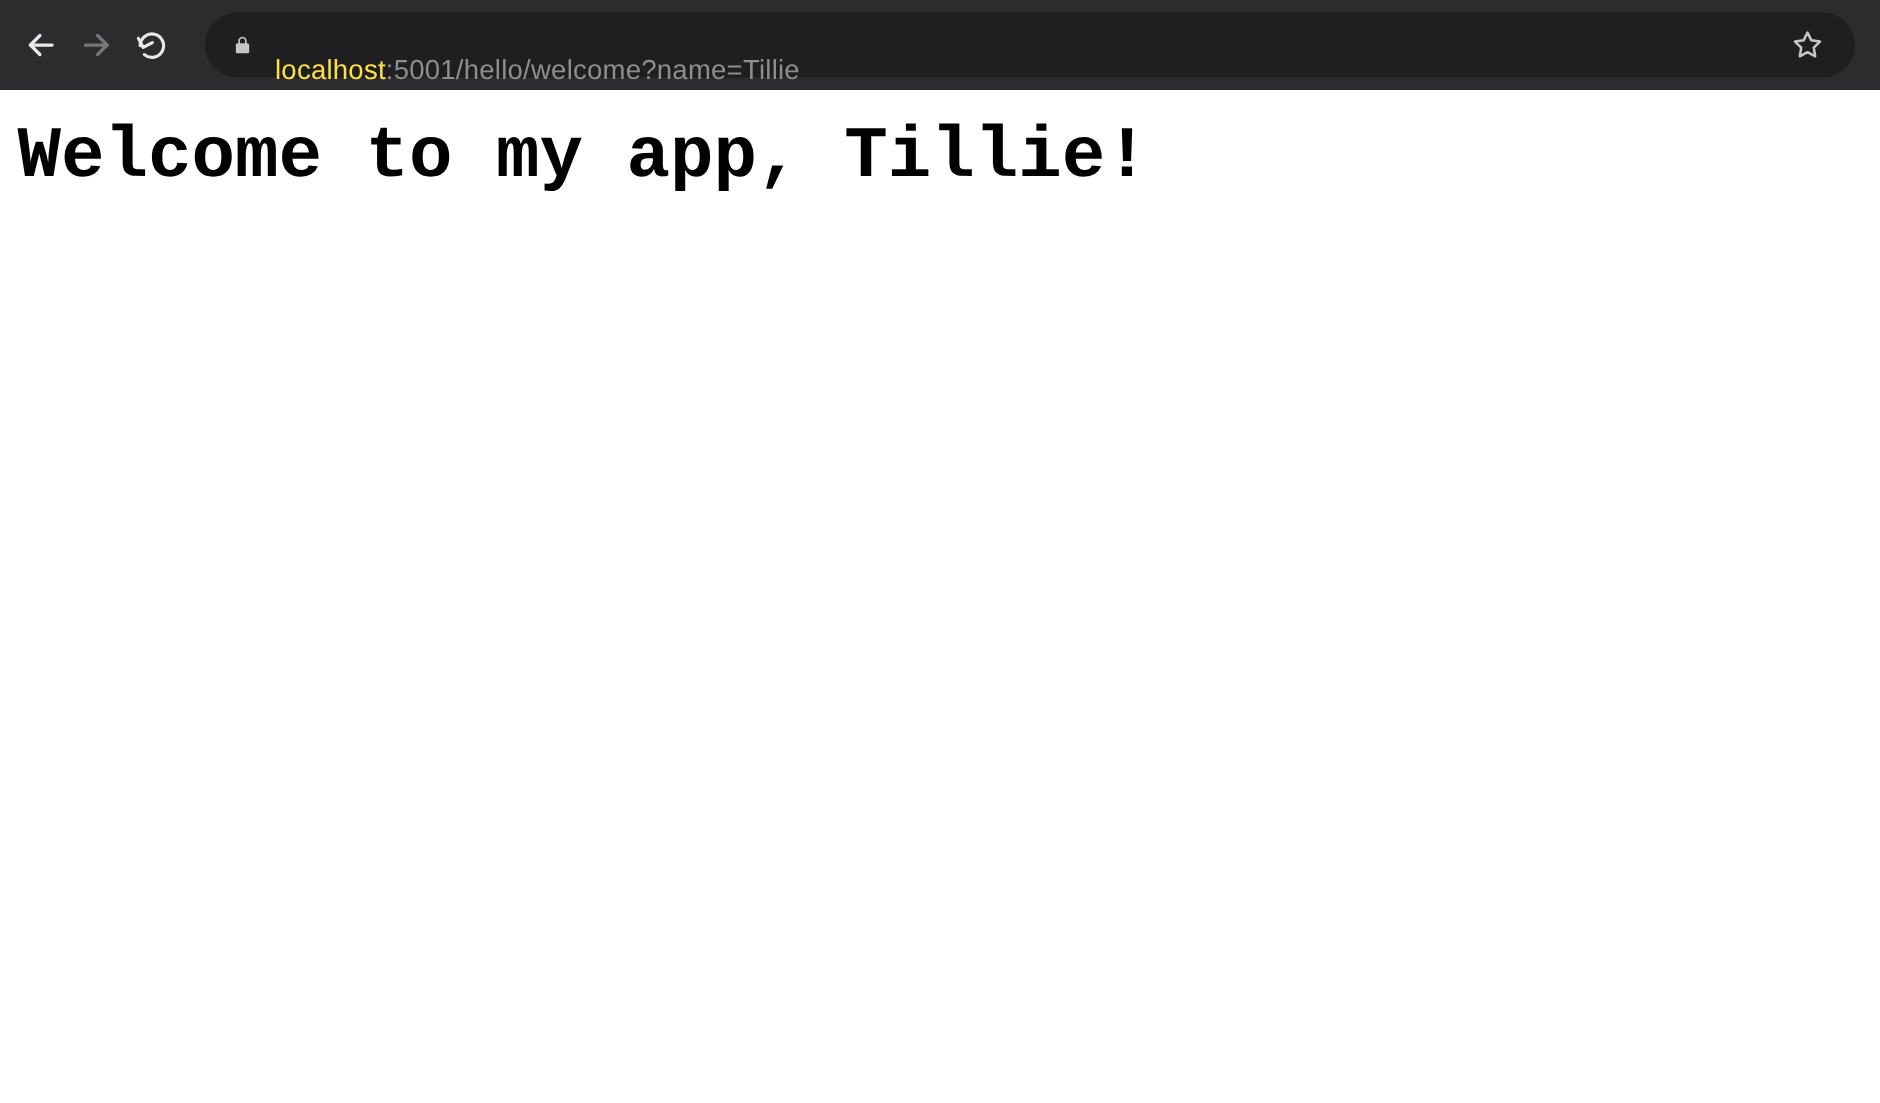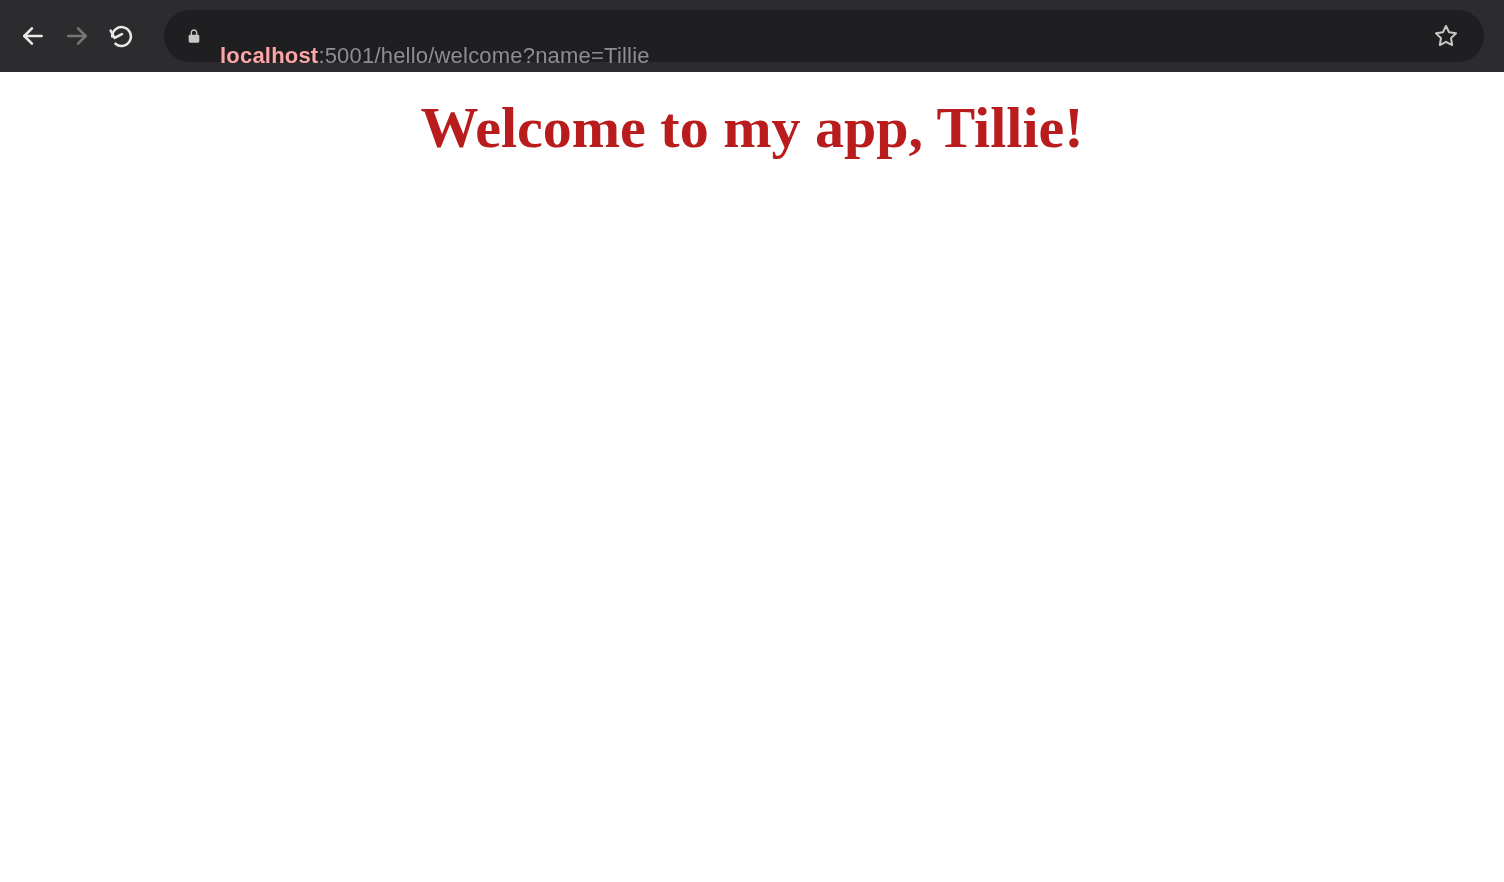--- a/index.html
+++ b/index.html
@@ -56,45 +56,43 @@
       color: #c7c7c7;
     }
     .url-text {
       font-size: 22px;
       font-family: -apple-system, BlinkMacSystemFont, "Segoe UI", sans-serif;
       letter-spacing: 0.2px;
       display: flex;
       align-items: baseline;
     }
     .url-host {
-      color: #fca5a5;
-      font-weight: bold;
+      color: #fde047;
     }
     .url-path {
       color: #8e8e92;
       margin-top: 40px;
     }
     .star-icon-wrap {
       margin-left: auto;
       color: #c7c7c7;
       display: flex;
       align-items: center;
       padding-right: 4px;
     }
     .page-content {
       background: #ffffff;
       padding: 22px 14px;
     }
     .page-heading {
-      font-family: Liberation Serif, serif;
+      font-family: Liberation Mono, monospace;
       font-weight: bold;
       font-size: 58px;
-      color: #b91c1c;
+      color: #000000;
       letter-spacing: 0px;
-      text-align: center;
     }
   </style>
 </head>
 <body>
 
 <div class="browser-chrome">
   <div class="nav-buttons">
     <div class="nav-icon">
       <svg width="26" height="26" viewBox="0 0 24 24" fill="none" stroke="currentColor" stroke-width="2.4" stroke-linecap="round" stroke-linejoin="round">
         <line x1="20" y1="12" x2="4" y2="12"></line>

